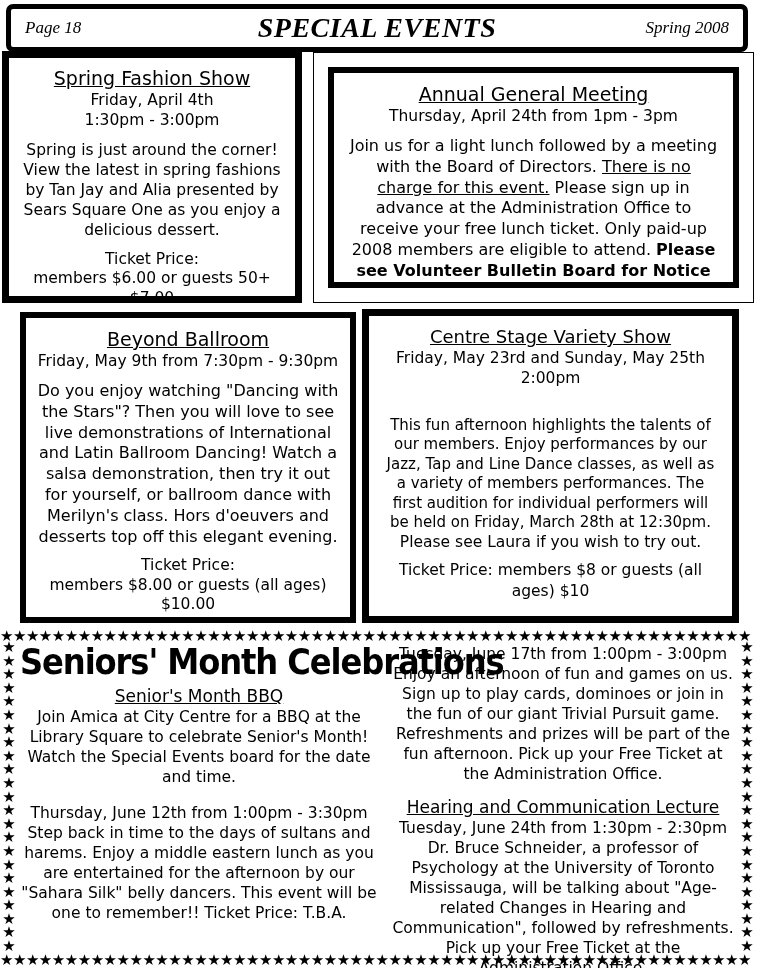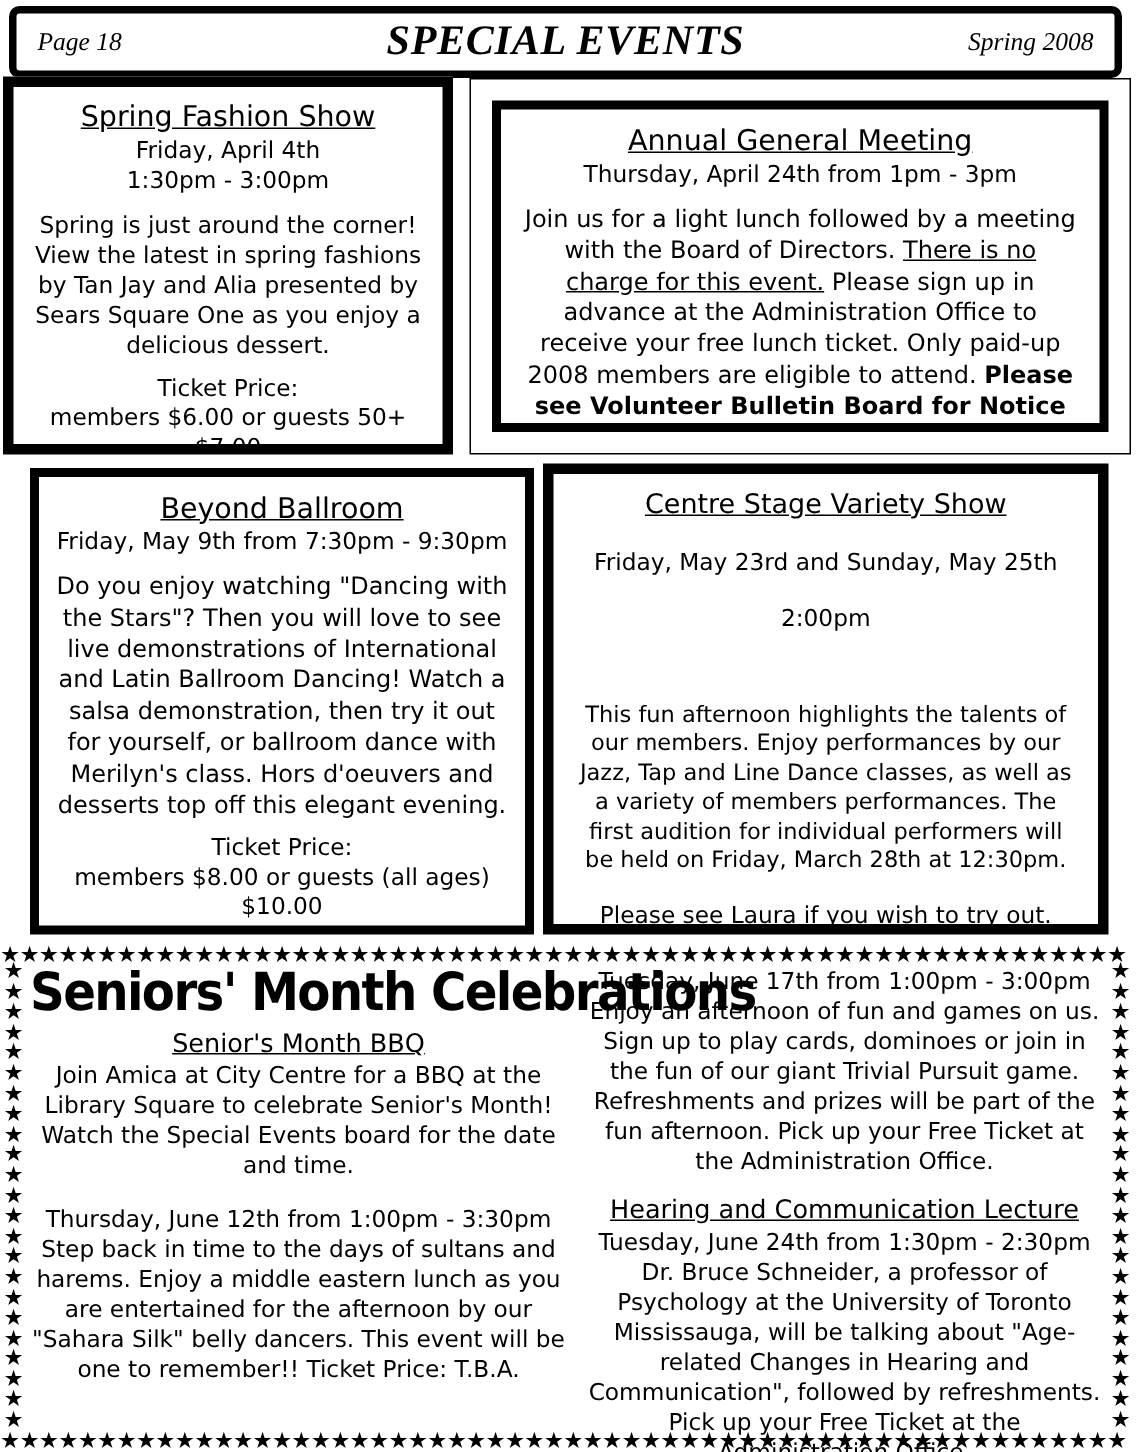--- a/index.html
+++ b/index.html
@@ -139,21 +139,21 @@
 
   
   #box-fashion   { left: 2px;   top: 51px;  width: 300px; height: 252px; }
   #box-agm       { left: 313px; top: 52px;  width: 441px; height: 251px; }
   #box-ballroom  { left: 20px;   top: 312px; width: 336px; height: 311px; }
   #box-centre    { left: 362px; top: 309px; width: 377px; height: 314px; }
 
   #box-fashion .box-inner  { padding: 5px 6px 0 6px; }
   #box-agm .box-inner      { padding: 6px 12px 0 12px; }
   #box-ballroom .box-inner { padding: 6px 8px 0 8px; }
-  #box-centre .box-inner   { padding: 6px 10px 0 10px; gap: 17px; }
+  #box-centre .box-inner   { padding: 6px 10px 0 10px; }
 
   #box-fashion .ev-title  { font-size: 19px; }
   #box-agm .ev-title      { font-size: 19px; }
   #box-ballroom .ev-title { font-size: 19px; }
   #box-centre .ev-title   { font-size: 18px; }
 
   #box-agm .ev-body       { font-size: 16px; line-height: 1.30; }
   #box-ballroom .ev-body  { font-size: 16px; }
   #box-centre .ev-body    { font-size: 15px; margin-top: 27px; }
 

